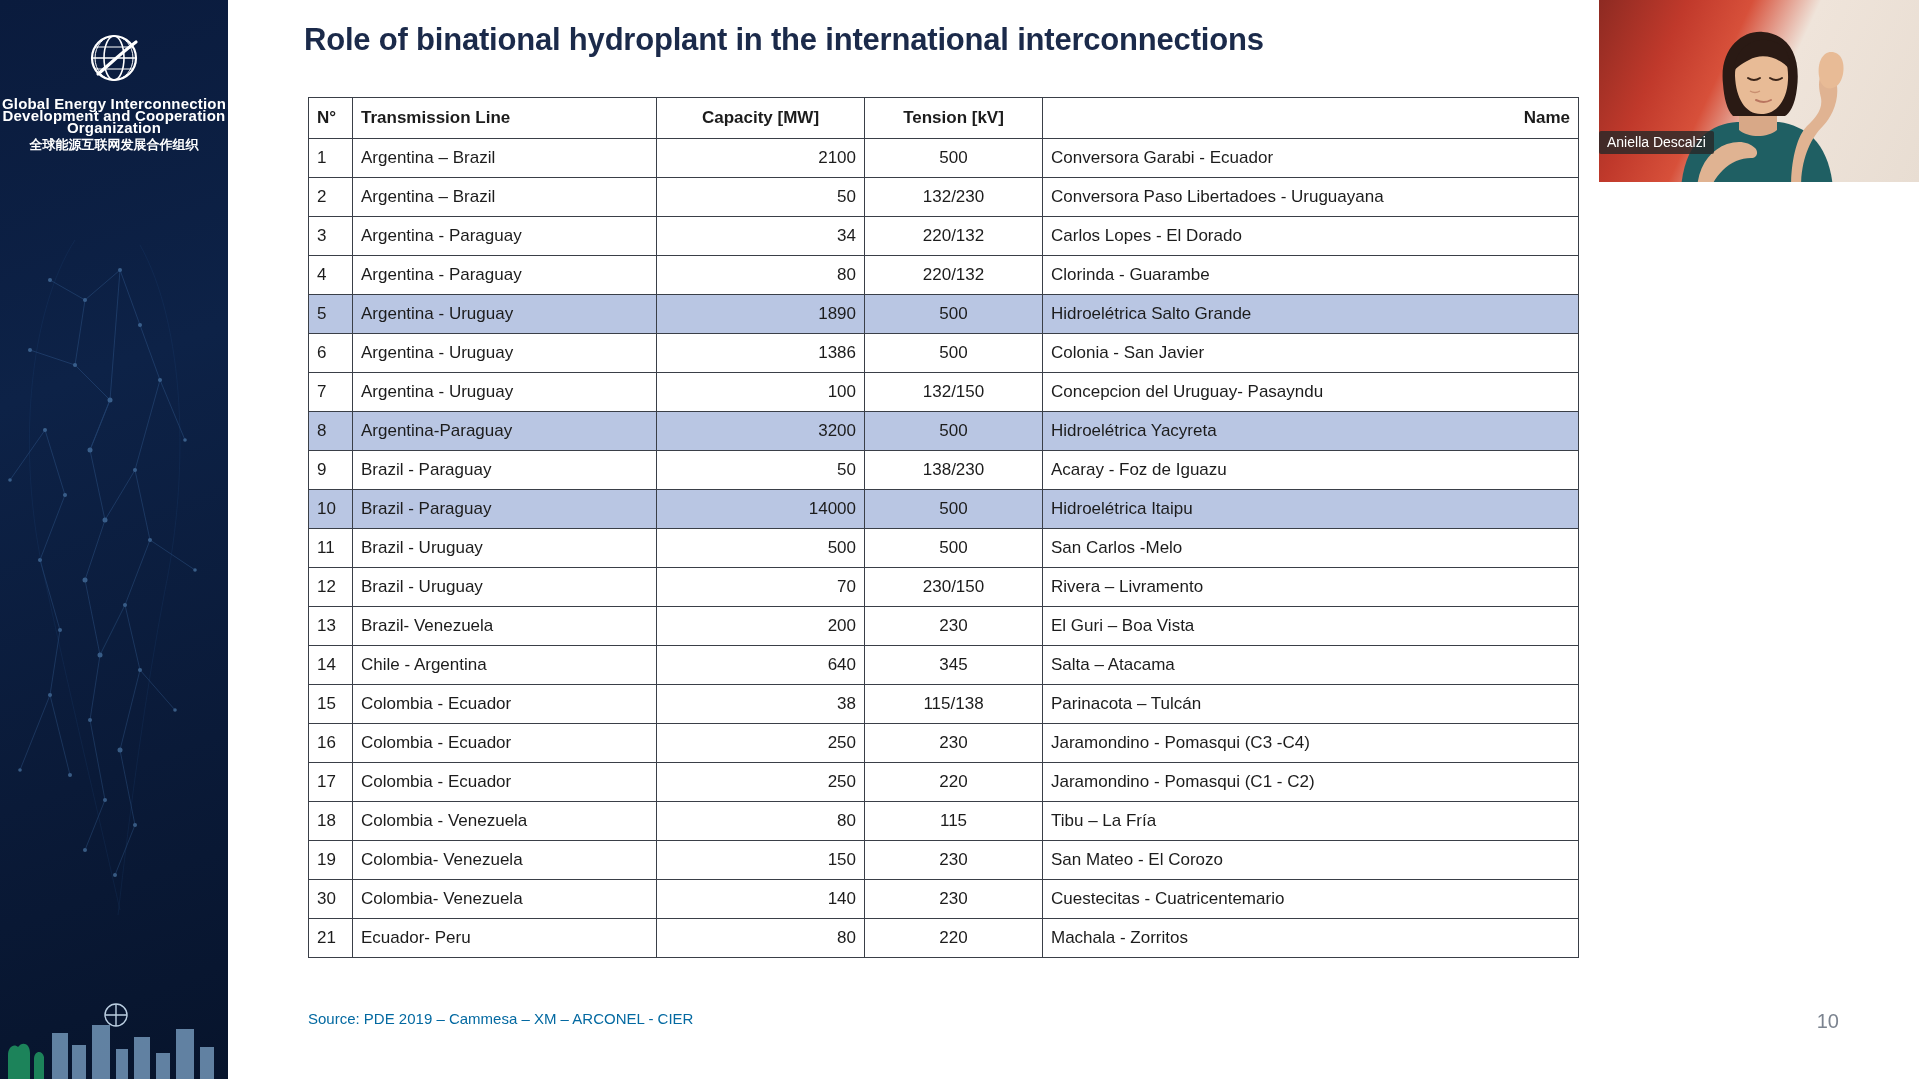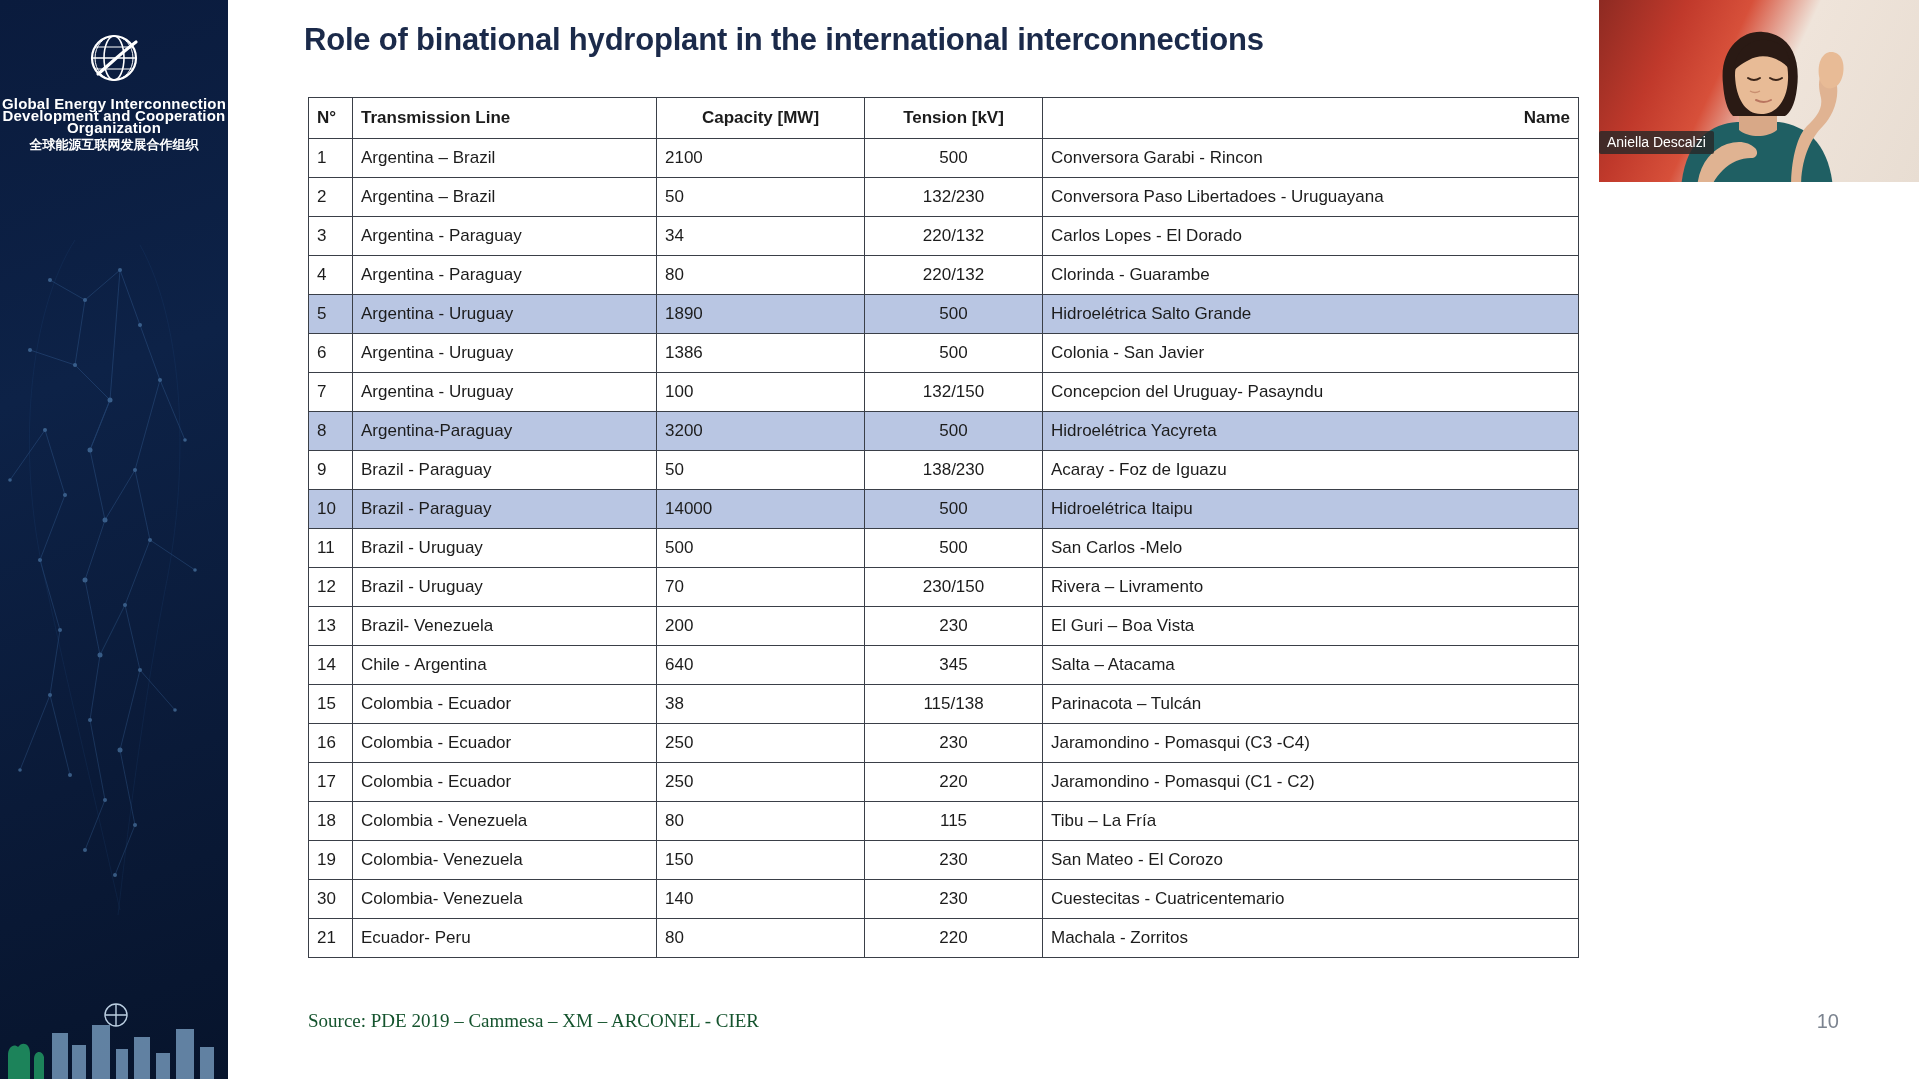--- a/index.html
+++ b/index.html
@@ -87,23 +87,22 @@
     width: 1300px;
     font-size: 31px;
     font-weight: bold;
     color: #1b2a4a;
     letter-spacing: -0.2px;
   }
   .source-note {
     position: absolute;
     left: 80px;
     top: 1010px;
-    font-size: 19px;
-    color: #14532d;
-    font-family: Liberation Serif, serif;
+    font-size: 15px;
+    color: #0369a1;
   }
   .page-number {
     position: absolute;
     right: 80px;
     top: 1010px;
     font-size: 20px;
     color: #7b838f;
   }
 
   
@@ -139,21 +138,21 @@
   col.c-cap { width: 208px; }
   col.c-ten { width: 178px; }
   col.c-name { width: 536px; }
 
   td.no {
     text-align: left;
     padding-left: 7px;
     font-size: 17px;
   }
   td.line { text-align: left; padding-left: 8px; }
-  td.cap { text-align: left; }
+  td.cap { text-align: right; }
   td.ten { text-align: center; }
   td.name { text-align: left; padding-left: 8px; }
   th.no { text-align: left; padding-left: 7px; }
   th.line { text-align: left; padding-left: 8px; }
   th.cap { text-align: center; }
   th.ten { text-align: center; }
   th.name { text-align: right; padding-left: 8px; margin-left: 7px; }
 
   tr.highlight td {
     background: #b9c6e3;
@@ -305,21 +304,21 @@
             <th class="ten">Tension [kV]</th>
             <th class="name">Name</th>
           </tr>
         </thead>
         <tbody id="table-body">
             <tr>
               <td class="no">1</td>
               <td class="line">Argentina – Brazil</td>
               <td class="cap">2100</td>
               <td class="ten">500</td>
-              <td class="name">Conversora Garabi - Rincon</td>
+              <td class="name">Conversora Garabi - Ecuador</td>
             </tr>
             <tr>
               <td class="no">2</td>
               <td class="line">Argentina – Brazil</td>
               <td class="cap">50</td>
               <td class="ten">132/230</td>
               <td class="name">Conversora Paso Libertadoes - Uruguayana</td>
             </tr>
             <tr>
               <td class="no">3</td>

